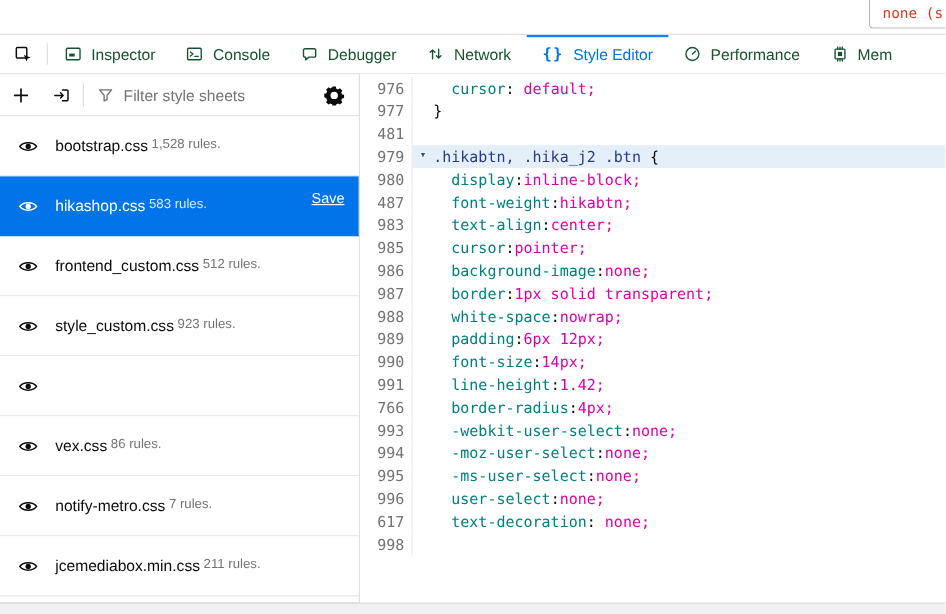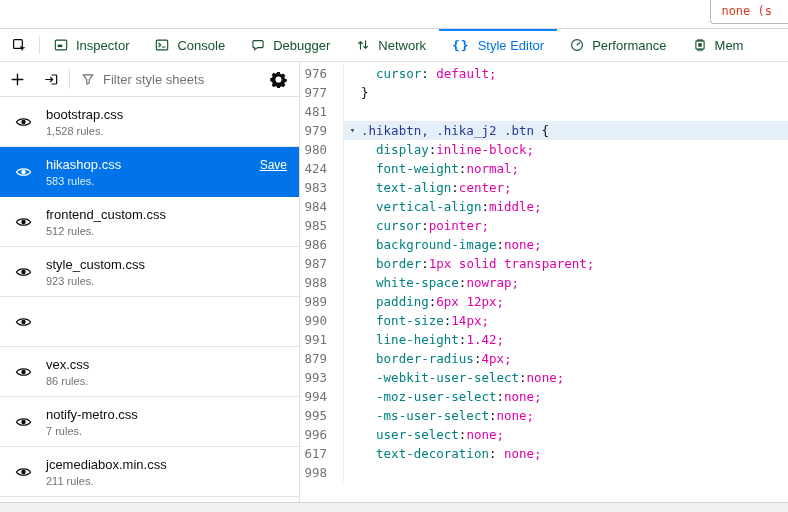--- a/index.html
+++ b/index.html
@@ -1,21 +1,21 @@
 <!DOCTYPE html>
 <html style="--accent-blue: #0074e8; --active-tab-indicator: #0a84ff; --selected-row-bg: #0074e8; --line-highlight-bg: #e4effa; --syntax-property: #008080; --syntax-value: #dd00a9; --syntax-selector: #2a3a8c; --syntax-plain: #0c0c0d; --tooltip-text-color: #d7391f;"><head>
 <meta charset="utf-8">
 <style>
   *{box-sizing:border-box;margin:0;padding:0}
   html,body{width:788px;height:512px;overflow:hidden;background:#fff;
     font-family:"Liberation Sans",sans-serif;color:#0c0c0d}
 
   
   .page-top{height:28px;position:relative;background:#fff}
-  .tooltip-frag{position:absolute;top:0;right:0;height:24px;padding:4px 16px 4px 10px;
+  .tooltip-frag{position:absolute;top:0;right:0;height:24px;padding:4px 2px 4px 10px;
     background:#fff;border-left:1px solid #b9b9b9;border-bottom:1px solid #b9b9b9;
     border-bottom-left-radius:4px;font-family:"DejaVu Sans Mono",monospace;font-size:12px;
     color:var(--tooltip-text-color,#d7391f);white-space:nowrap}
 
   
   .tabbar{height:34px;display:flex;align-items:stretch;border-top:1px solid #d7d7db;
     border-bottom:1px solid #e0e0e2;background:#fff;overflow:hidden;white-space:nowrap}
   .picker-btn{width:38px;display:flex;align-items:center;justify-content:center;cursor:pointer}
   .vsep{width:1px;background:#e0e0e2;margin:7px 1px;align-self:stretch}
   #tabs{display:flex;align-items:stretch;flex:1;overflow:hidden}
@@ -35,35 +35,35 @@
   .sidebar{width:300px;min-width:300px;border-right:1px solid #e0e0e2;display:flex;flex-direction:column}
   .side-toolbar{height:35px;min-height:35px;border-bottom:1px solid #e0e0e2;display:flex;align-items:center}
   .tbtn{width:34px;height:100%;display:flex;align-items:center;justify-content:center;cursor:pointer;color:#0c0c0d}
   .filter-wrap{flex:1;display:flex;align-items:center;gap:8px;padding-left:10px;color:#737373;min-width:0}
   .filter-wrap input{border:0;outline:0;flex:1;min-width:0;font-size:13px;font-family:inherit;background:transparent;color:#701a75}
   .filter-wrap input::placeholder{color:#737373;opacity:1}
   .gear-btn{width:42px}
   .sheet-list{flex:1;overflow:hidden}
   .sheet{height:50px;display:flex;align-items:center;border-bottom:1px solid #e4e4e6;cursor:pointer;background:#fff}
   .eye{width:46px;min-width:46px;display:flex;justify-content:center;color:#0c0c0d}
-  .meta{display:flex;flex-direction:column;gap:3px;min-width:0}
+  .meta{display:flex;flex-direction:row;gap:3px;min-width:0}
   .sname{font-size:13px;color:#0c0c0d}
   .srules{font-size:11px;color:#737373}
   .sheet.selected{background:var(--selected-row-bg,#0074e8);border-bottom-color:var(--selected-row-bg,#0074e8)}
   .sheet.selected .sname,.sheet.selected .eye{color:#fff}
   .sheet.selected .srules{color:#ddebff}
   .save{margin-left:auto;margin-right:12px;align-self:flex-end;padding-bottom:24px;
     color:#fff;font-size:12px;text-decoration:underline;cursor:pointer}
 
   
   .editor{flex:1;overflow:hidden;padding-top:2px;background:#fff;
     font-family:"DejaVu Sans Mono","Liberation Mono",monospace;font-size:12.5px;line-height:19px}
   .cm-line{display:flex;height:19px;white-space:pre}
   .cm-line.hl{background:var(--line-highlight-bg,#e4effa)}
-  .gut{width:44px;min-width:44px;text-align:right;padding-right:16px;color:#737373;
+  .gut{width:44px;min-width:44px;text-align:right;padding-right:6px;color:#737373;
     background:#fff;border-right:1px solid #ececec}
   .fold{width:17px;min-width:17px;text-align:center;font-size:9px;color:#4a4a4f;line-height:19px;cursor:pointer}
   .code{flex:1;white-space:pre}
   .tok-pl{color:var(--syntax-plain,#0c0c0d)}
   .tok-pr{color:var(--syntax-property,#008080)}
   .tok-va{color:var(--syntax-value,#dd00a9)}
   .tok-se{color:var(--syntax-selector,#2a3a8c)}
 
   
   .bottom-bar{height:10px;border-top:1px solid #d4d4d8;background:#f0f0f2}
@@ -286,31 +286,30 @@
           </div>
         </div>
     </aside>
 
     <main class="editor" id="codeLines">
         <div class="cm-line"><span class="gut">976</span><span class="fold"></span><span class="code"><span class="tok-pl">  </span><span class="tok-pr">cursor</span><span class="tok-pl">: </span><span class="tok-va">default;</span></span></div>
         <div class="cm-line"><span class="gut">977</span><span class="fold"></span><span class="code"><span class="tok-pl">}</span></span></div>
         <div class="cm-line"><span class="gut">481</span><span class="fold"></span><span class="code"></span></div>
         <div class="cm-line hl"><span class="gut">979</span><span class="fold">▾</span><span class="code"><span class="tok-se">.hikabtn, .hika_j2 .btn</span><span class="tok-pl"> {</span></span></div>
         <div class="cm-line"><span class="gut">980</span><span class="fold"></span><span class="code"><span class="tok-pl">  </span><span class="tok-pr">display</span><span class="tok-pl">:</span><span class="tok-va">inline-block;</span></span></div>
-        <div class="cm-line"><span class="gut">424</span><span class="fold"></span><span class="code"><span class="tok-pl">  </span><span class="tok-pr">font-weight</span><span class="tok-pl">:</span><span class="tok-va">normal;</span></span></div>
+        <div class="cm-line"><span class="gut">487</span><span class="fold"></span><span class="code"><span class="tok-pl">  </span><span class="tok-pr">font-weight</span><span class="tok-pl">:</span><span class="tok-va">hikabtn;</span></span></div>
         <div class="cm-line"><span class="gut">983</span><span class="fold"></span><span class="code"><span class="tok-pl">  </span><span class="tok-pr">text-align</span><span class="tok-pl">:</span><span class="tok-va">center;</span></span></div>
-        <div class="cm-line"><span class="gut">984</span><span class="fold"></span><span class="code"><span class="tok-pl">  </span><span class="tok-pr">vertical-align</span><span class="tok-pl">:</span><span class="tok-va">middle;</span></span></div>
         <div class="cm-line"><span class="gut">985</span><span class="fold"></span><span class="code"><span class="tok-pl">  </span><span class="tok-pr">cursor</span><span class="tok-pl">:</span><span class="tok-va">pointer;</span></span></div>
         <div class="cm-line"><span class="gut">986</span><span class="fold"></span><span class="code"><span class="tok-pl">  </span><span class="tok-pr">background-image</span><span class="tok-pl">:</span><span class="tok-va">none;</span></span></div>
         <div class="cm-line"><span class="gut">987</span><span class="fold"></span><span class="code"><span class="tok-pl">  </span><span class="tok-pr">border</span><span class="tok-pl">:</span><span class="tok-va">1px solid transparent;</span></span></div>
         <div class="cm-line"><span class="gut">988</span><span class="fold"></span><span class="code"><span class="tok-pl">  </span><span class="tok-pr">white-space</span><span class="tok-pl">:</span><span class="tok-va">nowrap;</span></span></div>
         <div class="cm-line"><span class="gut">989</span><span class="fold"></span><span class="code"><span class="tok-pl">  </span><span class="tok-pr">padding</span><span class="tok-pl">:</span><span class="tok-va">6px 12px;</span></span></div>
         <div class="cm-line"><span class="gut">990</span><span class="fold"></span><span class="code"><span class="tok-pl">  </span><span class="tok-pr">font-size</span><span class="tok-pl">:</span><span class="tok-va">14px;</span></span></div>
         <div class="cm-line"><span class="gut">991</span><span class="fold"></span><span class="code"><span class="tok-pl">  </span><span class="tok-pr">line-height</span><span class="tok-pl">:</span><span class="tok-va">1.42;</span></span></div>
-        <div class="cm-line"><span class="gut">879</span><span class="fold"></span><span class="code"><span class="tok-pl">  </span><span class="tok-pr">border-radius</span><span class="tok-pl">:</span><span class="tok-va">4px;</span></span></div>
+        <div class="cm-line"><span class="gut">766</span><span class="fold"></span><span class="code"><span class="tok-pl">  </span><span class="tok-pr">border-radius</span><span class="tok-pl">:</span><span class="tok-va">4px;</span></span></div>
         <div class="cm-line"><span class="gut">993</span><span class="fold"></span><span class="code"><span class="tok-pl">  </span><span class="tok-pr">-webkit-user-select</span><span class="tok-pl">:</span><span class="tok-va">none;</span></span></div>
         <div class="cm-line"><span class="gut">994</span><span class="fold"></span><span class="code"><span class="tok-pl">  </span><span class="tok-pr">-moz-user-select</span><span class="tok-pl">:</span><span class="tok-va">none;</span></span></div>
         <div class="cm-line"><span class="gut">995</span><span class="fold"></span><span class="code"><span class="tok-pl">  </span><span class="tok-pr">-ms-user-select</span><span class="tok-pl">:</span><span class="tok-va">none;</span></span></div>
         <div class="cm-line"><span class="gut">996</span><span class="fold"></span><span class="code"><span class="tok-pl">  </span><span class="tok-pr">user-select</span><span class="tok-pl">:</span><span class="tok-va">none;</span></span></div>
         <div class="cm-line"><span class="gut">617</span><span class="fold"></span><span class="code"><span class="tok-pl">  </span><span class="tok-pr">text-decoration</span><span class="tok-pl">: </span><span class="tok-va">none;</span></span></div>
         <div class="cm-line"><span class="gut">998</span><span class="fold"></span><span class="code"></span></div>
       </main>
 
   </div>
 

